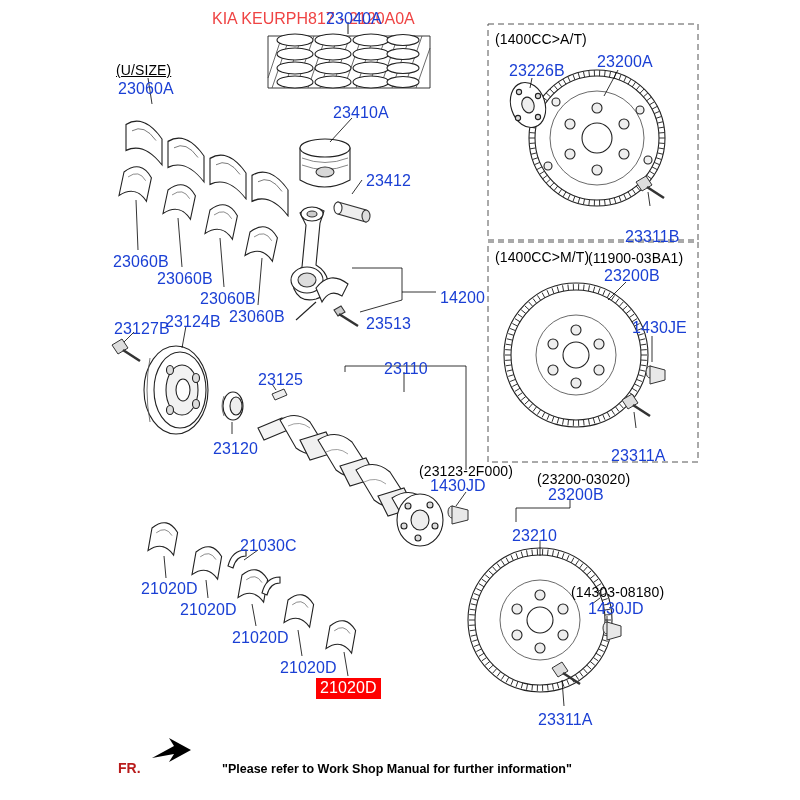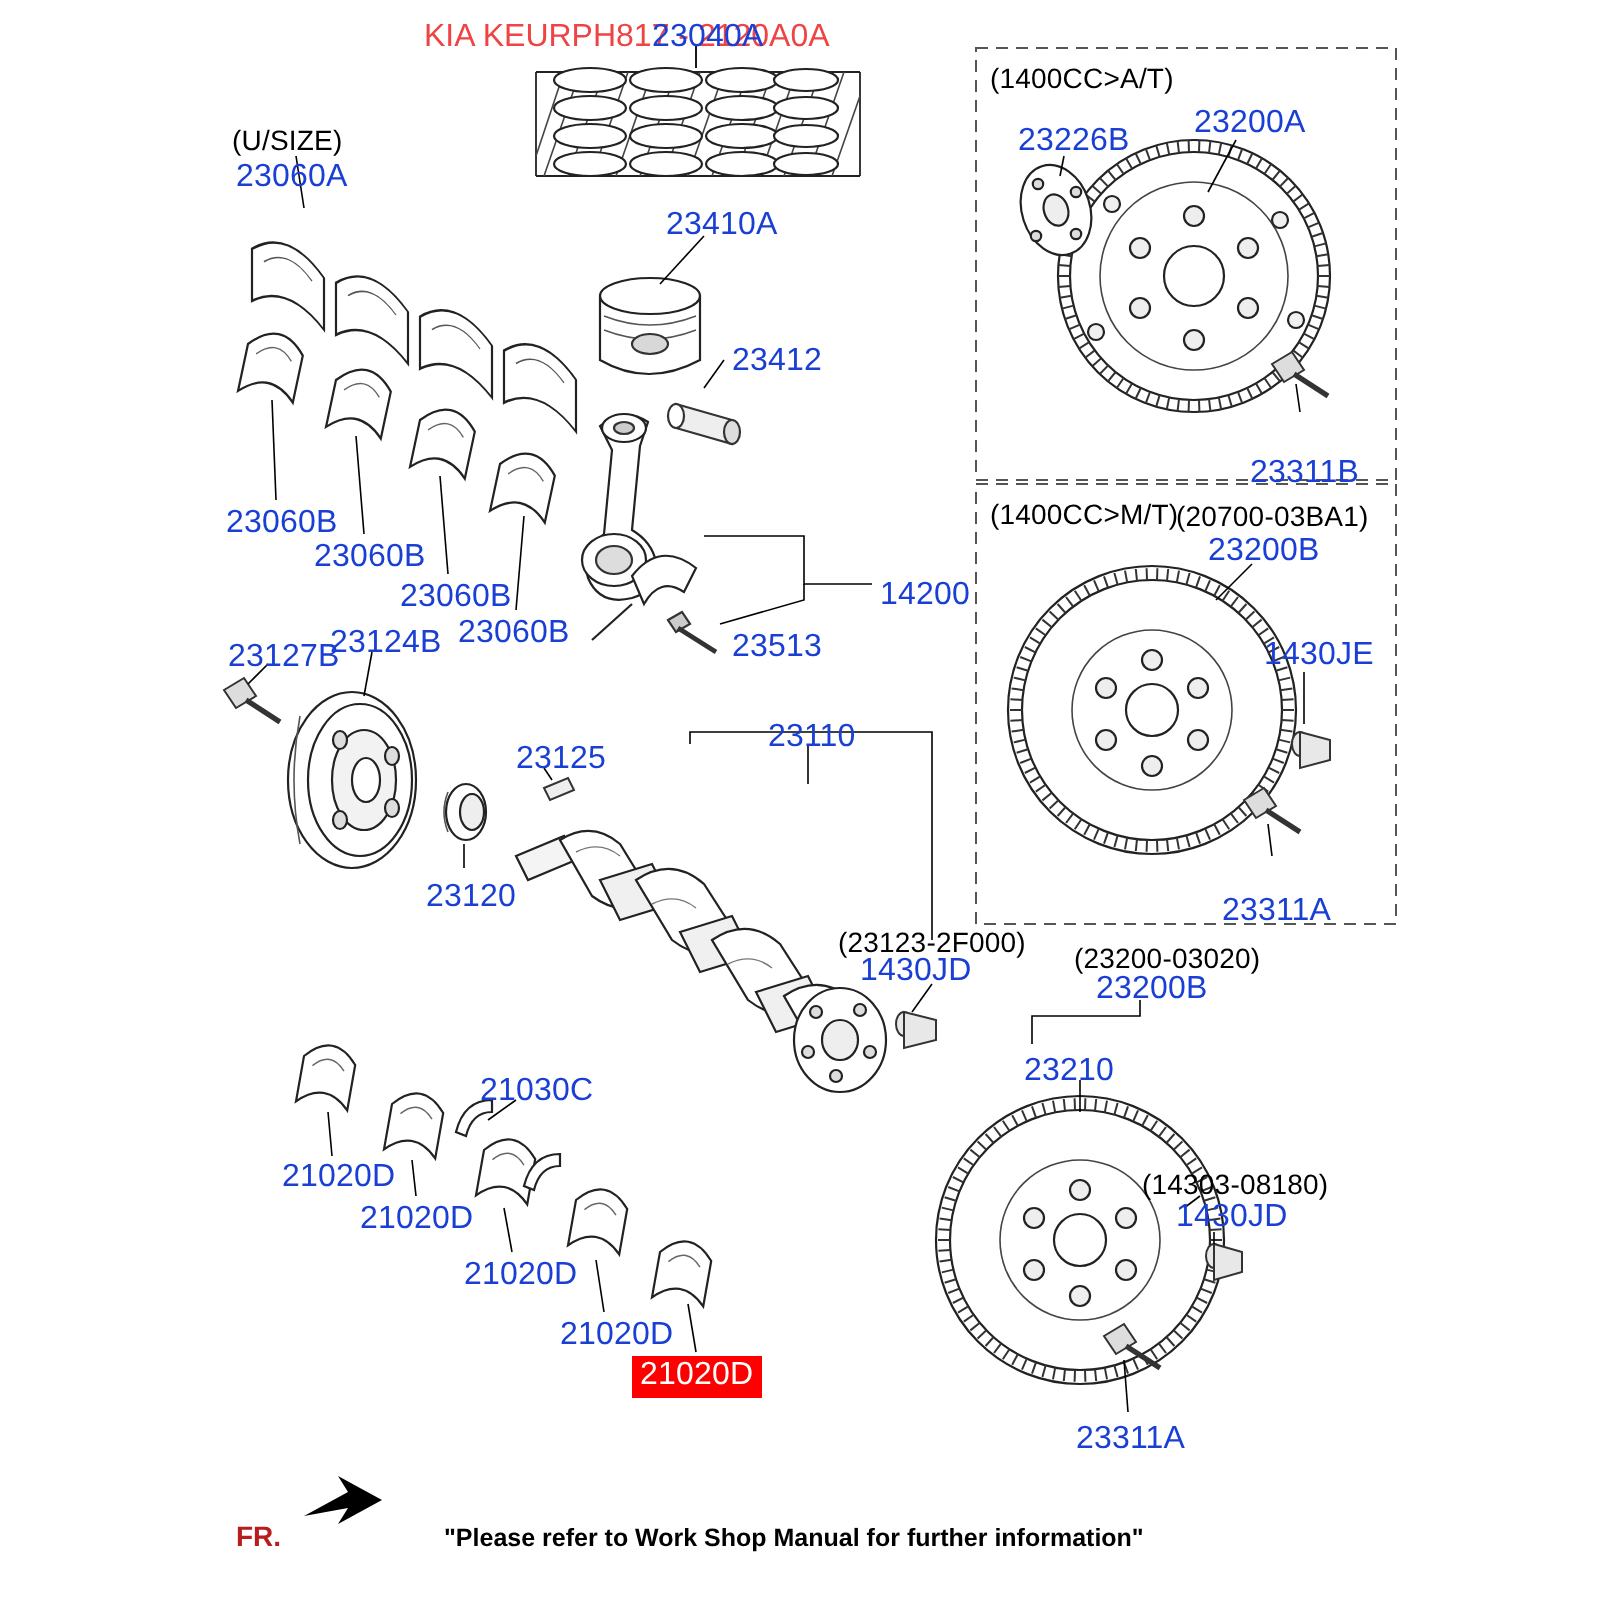--- a/index.html
+++ b/index.html
@@ -695,24 +695,24 @@
       <path d="M600 598 L592 604"></path>
     </g>
 
     <g fill="#000" stroke="none">
       <path d="M152 758 l22 -12 l-5 -8 l22 12 l-22 12 l5 -8 l-22 4 Z"></path>
     </g>
   </svg>
 
   <div id="title">KIA KEURPH817 - 2120A0A</div>
 
-  <div class="lbl grp" style="left:116px; top:62px;">(U/SIZE)</div>
+  <div class="lbl grp" style="left:116px; top:62px;text-decoration:underline;">(U/SIZE)</div>
   <div class="lbl grp" style="left:495px; top:31px;">(1400CC&gt;A/T)</div>
   <div class="lbl grp" style="left:495px; top:249px;">(1400CC&gt;M/T)</div>
-  <div class="lbl grp small" style="left:588px; top:250px;">(20700-03BA1)</div>
+  <div class="lbl grp small" style="left:588px; top:250px;">(11900-03BA1)</div>
   <div class="lbl grp small" style="left:419px; top:463px;">(23123-2F000)</div>
   <div class="lbl grp small" style="left:537px; top:471px;">(23200-03020)</div>
   <div class="lbl grp small" style="left:571px; top:584px;">(14303-08180)</div>
 
   <div class="lbl" style="left:326px; top:10px;">23040A</div>
   <div class="lbl" style="left:118px; top:80px;">23060A</div>
   <div class="lbl" style="left:113px; top:253px;">23060B</div>
   <div class="lbl" style="left:157px; top:270px;">23060B</div>
   <div class="lbl" style="left:200px; top:290px;">23060B</div>
   <div class="lbl" style="left:229px; top:308px;">23060B</div>

